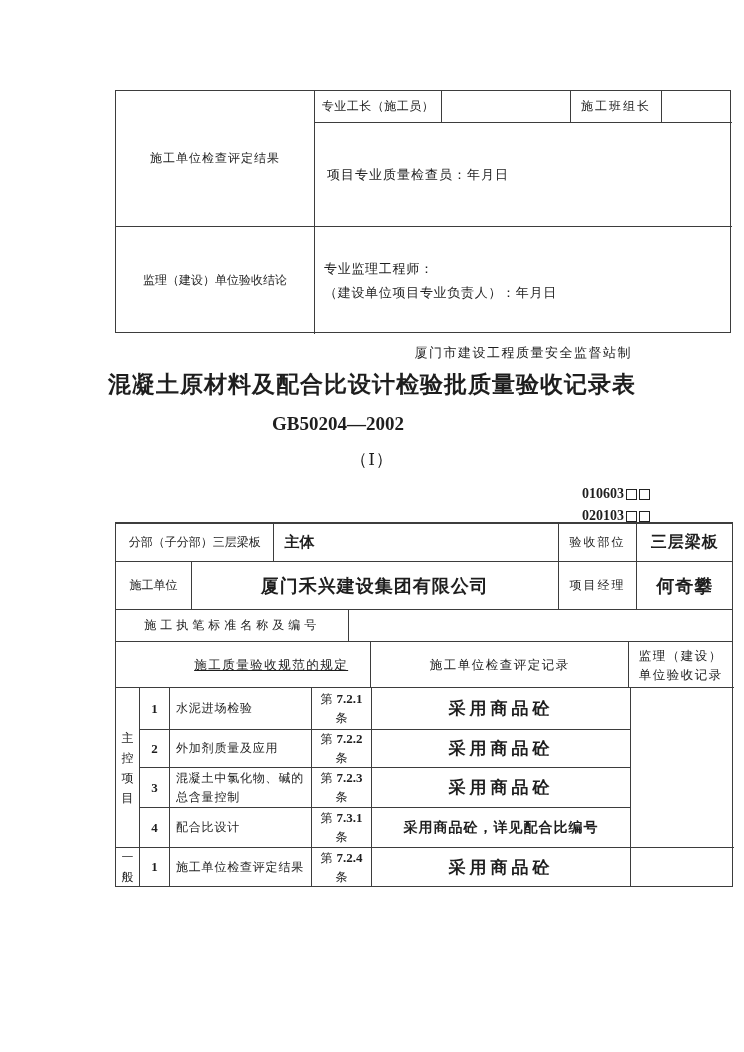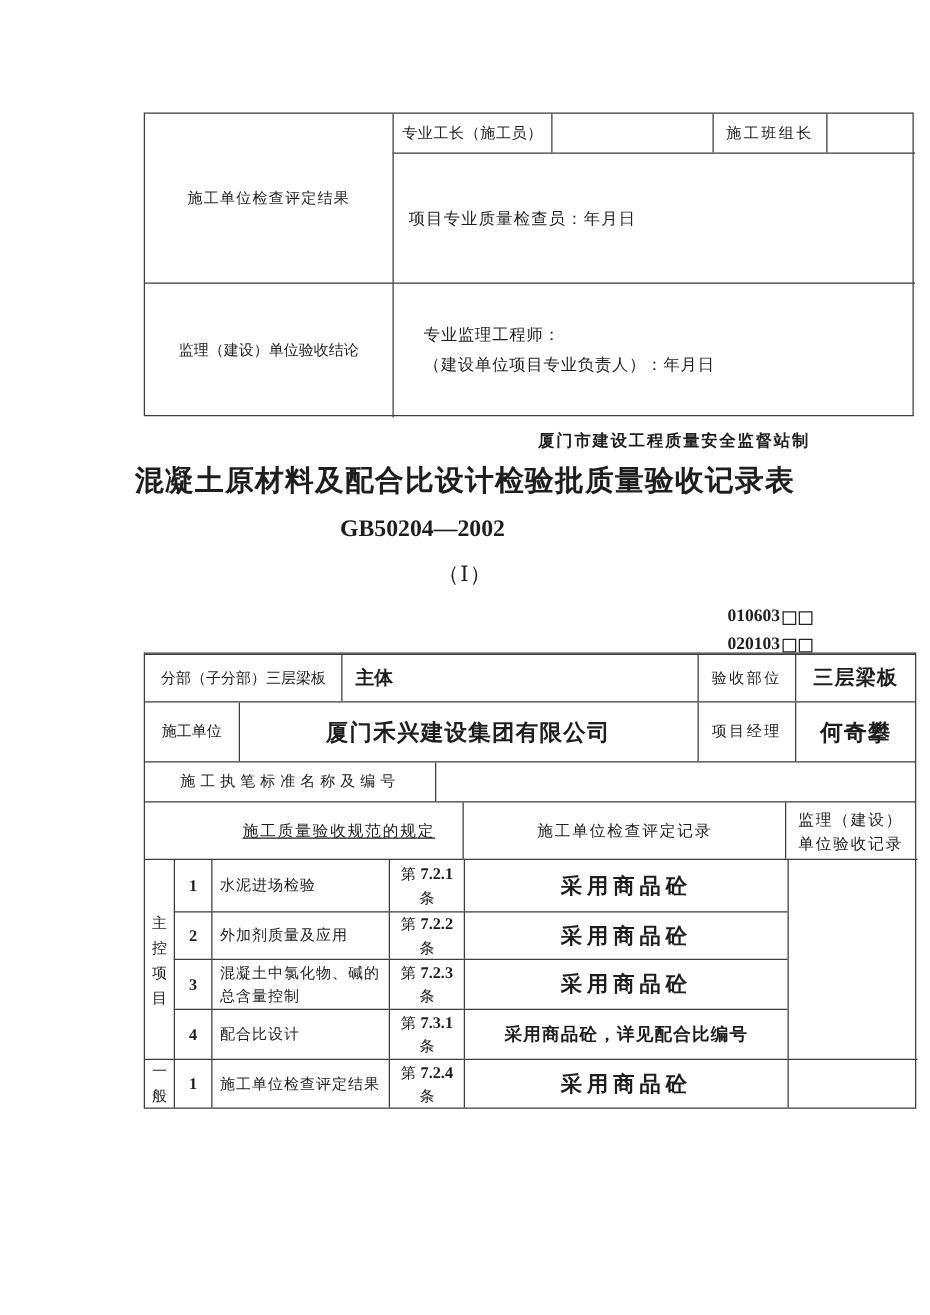--- a/index.html
+++ b/index.html
@@ -33,25 +33,25 @@
     grid-template-rows:31px 104px 108px;
     font-size:12px;
   }
   .st-left-top{grid-area:1/1/3/2;}
   .st-a1{grid-area:1/2/2/3;font-size:12px;letter-spacing:.5px;}
   .st-a2{grid-area:1/3/2/4;}
   .st-a3{grid-area:1/4/2/5;}
   .st-a4{grid-area:1/5/2/6;}
   .st-b1{grid-area:2/2/3/6;padding-left:12px;font-size:13px;}
   .st-left-bot{grid-area:3/1/4/2;}
-  .st-c1{grid-area:3/2/4/6;padding-left:24px;font-size:13px;
+  .st-c1{grid-area:3/2/4/6;padding-left:9px;font-size:13px;
          display:flex;flex-direction:column;align-items:flex-start;justify-content:center;line-height:24px;letter-spacing:.7px;}
 
   
-  .issuer{top:344px;right:96px;font-size:13px;font-weight:bold;letter-spacing:1.5px;}
+  .issuer{top:344px;right:112px;font-size:13px;font-weight:normal;letter-spacing:1.5px;}
   .doc-title{top:369px;left:0;right:0;text-align:center;font-size:23px;font-weight:bold;letter-spacing:1px;}
   .std-code{top:413px;left:0;width:676px;text-align:center;font-size:19px;font-weight:bold;font-family:"Liberation Serif","DejaVu Serif",serif;}
   .part-label{top:448px;left:0;right:0;text-align:center;font-size:17px;letter-spacing:1px;}
   .form-codes{top:483px;right:94px;display:flex;flex-direction:column;align-items:flex-end;}
   .form-code-line{display:flex;align-items:center;height:22px;font-size:14px;font-weight:bold;font-family:"Liberation Serif","DejaVu Serif",serif;}
   .sq{display:inline-block;width:11px;height:11px;border:1.5px solid #222;margin-left:2px;}
 
   
   .main-table{
     left:115px;top:522px;width:618px;

